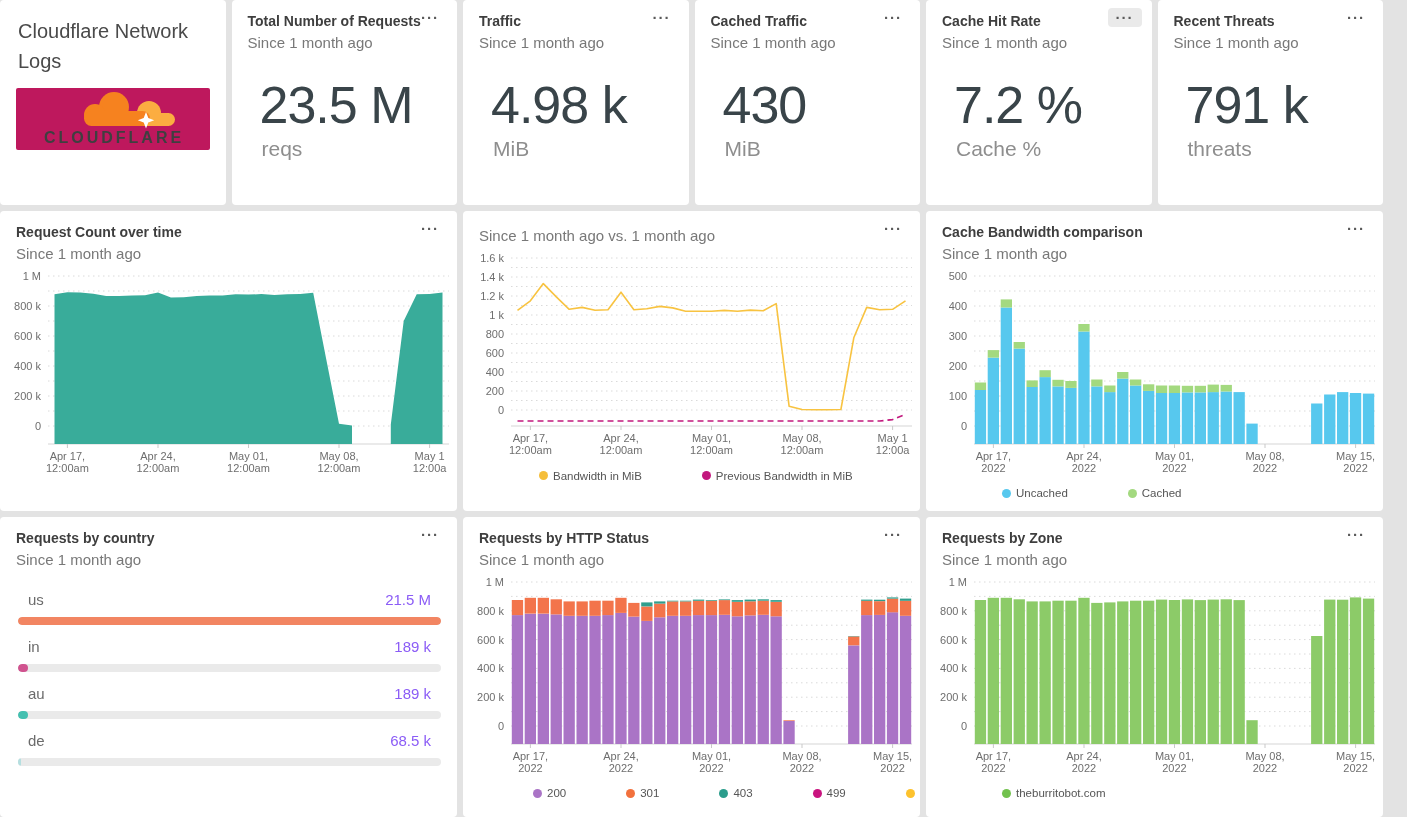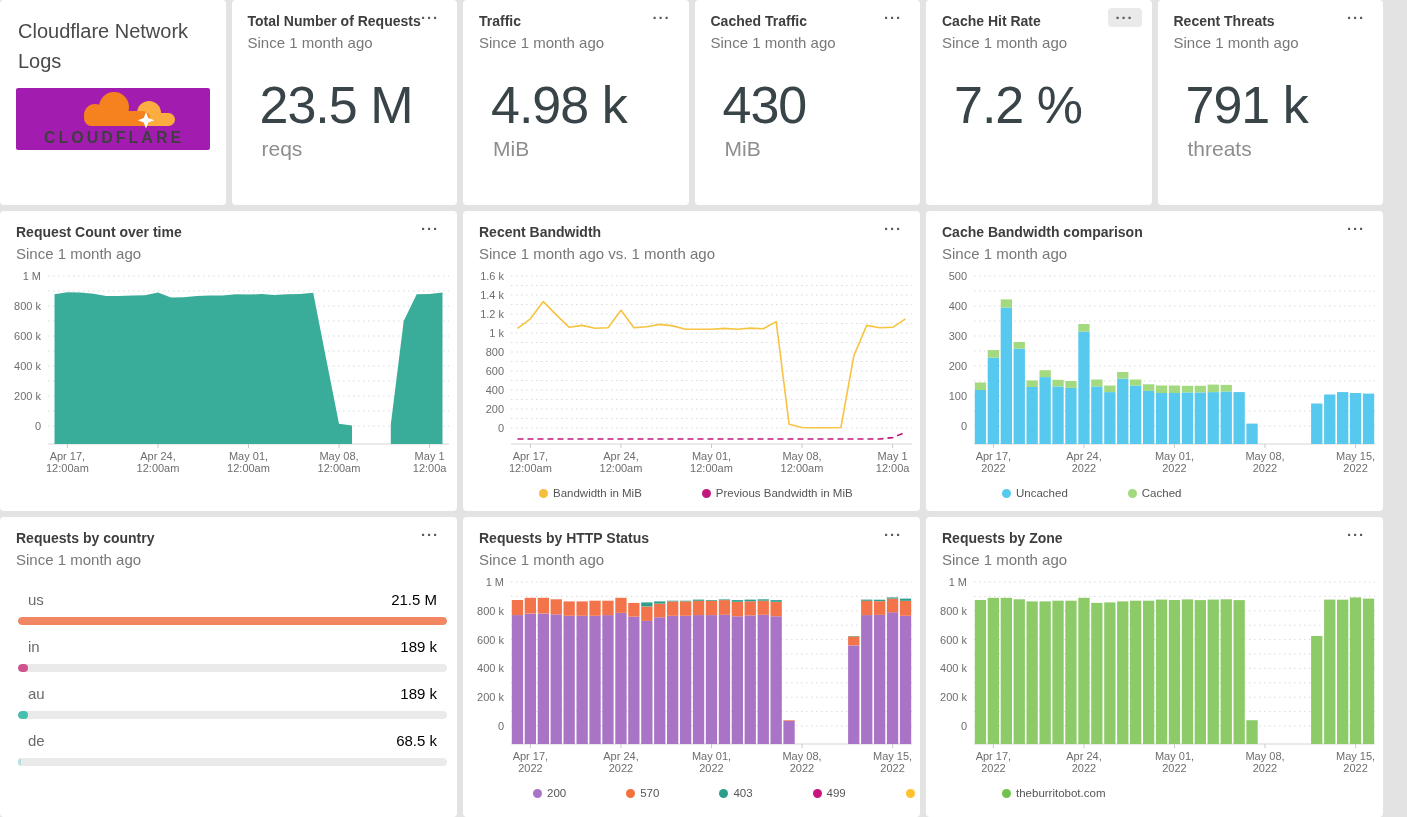--- a/index.html
+++ b/index.html
@@ -12,35 +12,35 @@
   .c-title{font-size:14px;font-weight:bold;color:#3E3E3E;line-height:1.25;}
   .c-sub{font-size:15px;color:#787878;margin-top:3px;}
   .menu{position:absolute;top:8px;right:10px;padding:2px 8px;border-radius:4px;cursor:pointer;
     color:#5A5A5A;font-size:15px;font-weight:bold;letter-spacing:1px;line-height:1;}
   .menu.active{background:#EAEAEA;}
   
   .stat-value{font-size:52px;color:#394449;margin:24px 0 0 28px;letter-spacing:-1px;white-space:nowrap;}
   .stat-unit{font-size:21px;color:#8E8E8E;margin:2px 0 0 30px;}
   
   .dash-title{font-size:20px;color:#4A4A4A;line-height:1.5;padding:16px 18px 0 18px;}
-  .logo-box{margin:12px 16px 0 16px;height:62px;background:#a21caf;border-radius:2px;
+  .logo-box{margin:12px 16px 0 16px;height:62px;background:#be185d;border-radius:2px;
     display:flex;align-items:center;justify-content:center;}
   .logo-text{font-weight:bold;font-size:16px;letter-spacing:3px;fill:#3F3F40;}
   
   .chart-svg{display:block;margin:6px 10px 0 10px;}
   .ax{font-size:11px;fill:#6E6E6E;}
   .legend{margin:4px 0 0 28px;white-space:nowrap;}
   .lg-item{display:inline-flex;align-items:center;margin-right:12px;font-size:11.5px;color:#555;padding-left:48px;}
   .lg-dot{display:inline-block;width:9px;height:9px;border-radius:50%;margin-right:5px;flex:none;}
   
-  .country-rows{padding:10px 10px 0 18px;}
+  .country-rows{padding:10px 16px 0 18px;}
   .cty-row{margin-top:13px;}
   .cty-line{display:flex;justify-content:space-between;align-items:baseline;padding:0 10px 0 10px;}
   .cty-label{font-size:15px;color:#6B6B6B;}
-  .cty-value{font-size:15px;color:#000000;}
+  .cty-value{font-size:15px;color:#8b5cf6;}
   .cty-track{margin-top:9px;height:8px;border-radius:4px;background:#EAEAEA;overflow:hidden;}
   .cty-fill{height:8px;border-radius:4px;min-width:3px;}
 </style>
 </head>
 <body>
 
 <div class="grid">
 
   <div class="card">
     <div class="dash-title">Cloudflare Network Logs</div>
@@ -87,20 +87,21 @@
     <div class="stat-unit">MiB</div>
   </div>
 
   <div class="card">
     <div class="menu active"><span>···</span></div>
     <div class="card-head">
       <div class="c-title">Cache Hit Rate</div>
       <div class="c-sub">Since 1 month ago</div>
     </div>
     <div class="stat-value">7.2 %</div>
+    <div class="stat-unit">Cache %</div>
   </div>
 
   <div class="card">
     <div class="menu"><span>···</span></div>
     <div class="card-head">
       <div class="c-title">Recent Threats</div>
       <div class="c-sub">Since 1 month ago</div>
     </div>
     <div class="stat-value">791 k</div>
     <div class="stat-unit">threats</div>
@@ -147,21 +148,20 @@
         <text x="419.6" y="192" text-anchor="middle" class="ax">May 1</text>
         <text x="419.6" y="204" text-anchor="middle" class="ax">12:00a</text>
         <polygon points="44.5,176 44.5,26.3 57.4,24.2 70.3,24.5 83.3,25.7 96.2,28.1 109.1,28.1 122.1,27.5 135.0,27.2 148.0,24.5 160.9,29.6 173.8,29.3 186.8,28.1 199.7,27.5 212.6,27.5 225.6,26.3 238.5,26.6 251.4,26.1 264.4,26.9 277.3,26.3 290.2,26.0 303.2,24.8 316.1,90.5 329.0,155.8 342.0,157.6 342.0,176" fill="#39AC9A"></polygon>
         <polygon points="380.8,176 380.8,156.5 393.7,53.0 406.7,26.3 419.6,26.0 432.5,24.5 432.5,176" fill="#39AC9A"></polygon>
       </svg>
   </div>
 
   <div class="card span2">
     <div class="menu"><span>···</span></div>
     <div class="card-head">
-      <div class="c-title">Recent Bandwidth</div>
       <div class="c-sub">Since 1 month ago vs. 1 month ago</div>
     </div>
     <svg class="chart-svg" width="445" height="212">
         <line x1="38" x2="439" y1="160.0" y2="160.0" stroke="#DADADA" stroke-dasharray="1.5,3.5"></line>
         <line x1="38" x2="439" y1="150.5" y2="150.5" stroke="#DADADA" stroke-dasharray="1.5,3.5"></line>
         <line x1="38" x2="439" y1="141.0" y2="141.0" stroke="#DADADA" stroke-dasharray="1.5,3.5"></line>
         <line x1="38" x2="439" y1="131.5" y2="131.5" stroke="#DADADA" stroke-dasharray="1.5,3.5"></line>
         <line x1="38" x2="439" y1="122.0" y2="122.0" stroke="#DADADA" stroke-dasharray="1.5,3.5"></line>
         <line x1="38" x2="439" y1="112.5" y2="112.5" stroke="#DADADA" stroke-dasharray="1.5,3.5"></line>
         <line x1="38" x2="439" y1="103.0" y2="103.0" stroke="#DADADA" stroke-dasharray="1.5,3.5"></line>
@@ -464,21 +464,21 @@
         <rect x="413.9" y="23.4" width="11.3" height="1.2" fill="#2F9E8D"></rect>
         <rect x="426.9" y="41.8" width="11.3" height="128.2" fill="#AA74C6"></rect>
         <rect x="426.9" y="26.7" width="11.3" height="15.1" fill="#F3744B"></rect>
         <rect x="426.9" y="24.6" width="11.3" height="2.2" fill="#2F9E8D"></rect>
       </svg>
     <div class="legend" style="margin-left:22px;"><span class="lg-item">
           <span class="lg-dot" style="background: rgb(170, 116, 198);"></span>
           <span>200</span>
         </span><span class="lg-item">
           <span class="lg-dot" style="background: rgb(242, 113, 61);"></span>
-          <span>570</span>
+          <span>301</span>
         </span><span class="lg-item">
           <span class="lg-dot" style="background: rgb(43, 157, 140);"></span>
           <span>403</span>
         </span><span class="lg-item">
           <span class="lg-dot" style="background: rgb(201, 20, 127);"></span>
           <span>499</span>
         </span><span class="lg-item">
           <span class="lg-dot" style="background: rgb(253, 194, 45);"></span>
           <span>503</span>
         </span><span class="lg-item">

